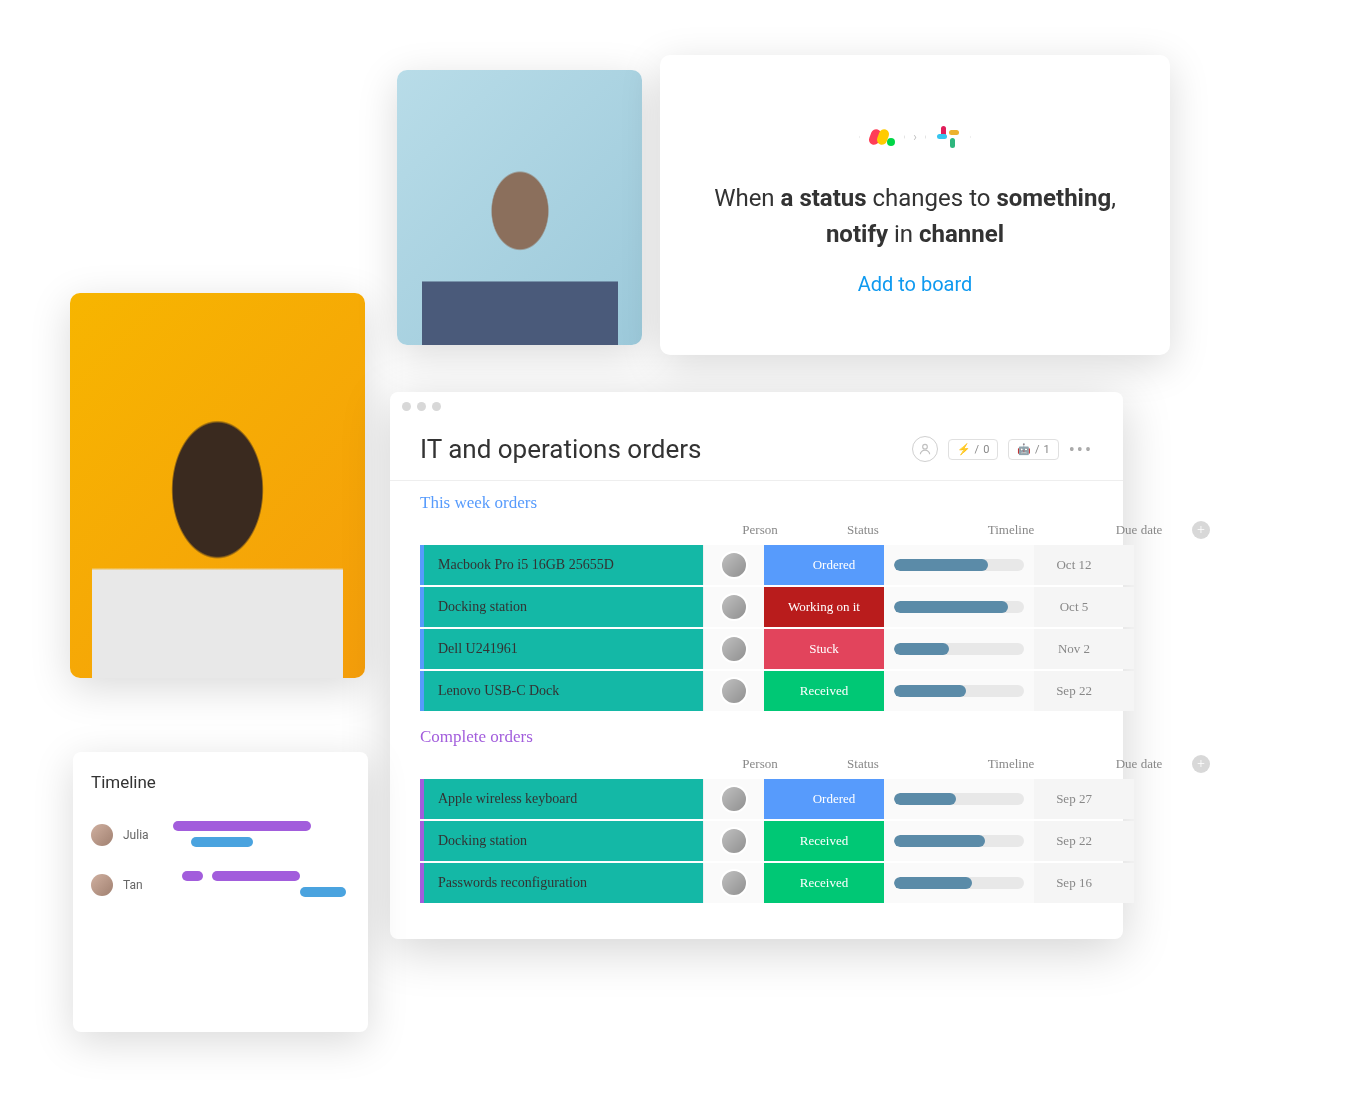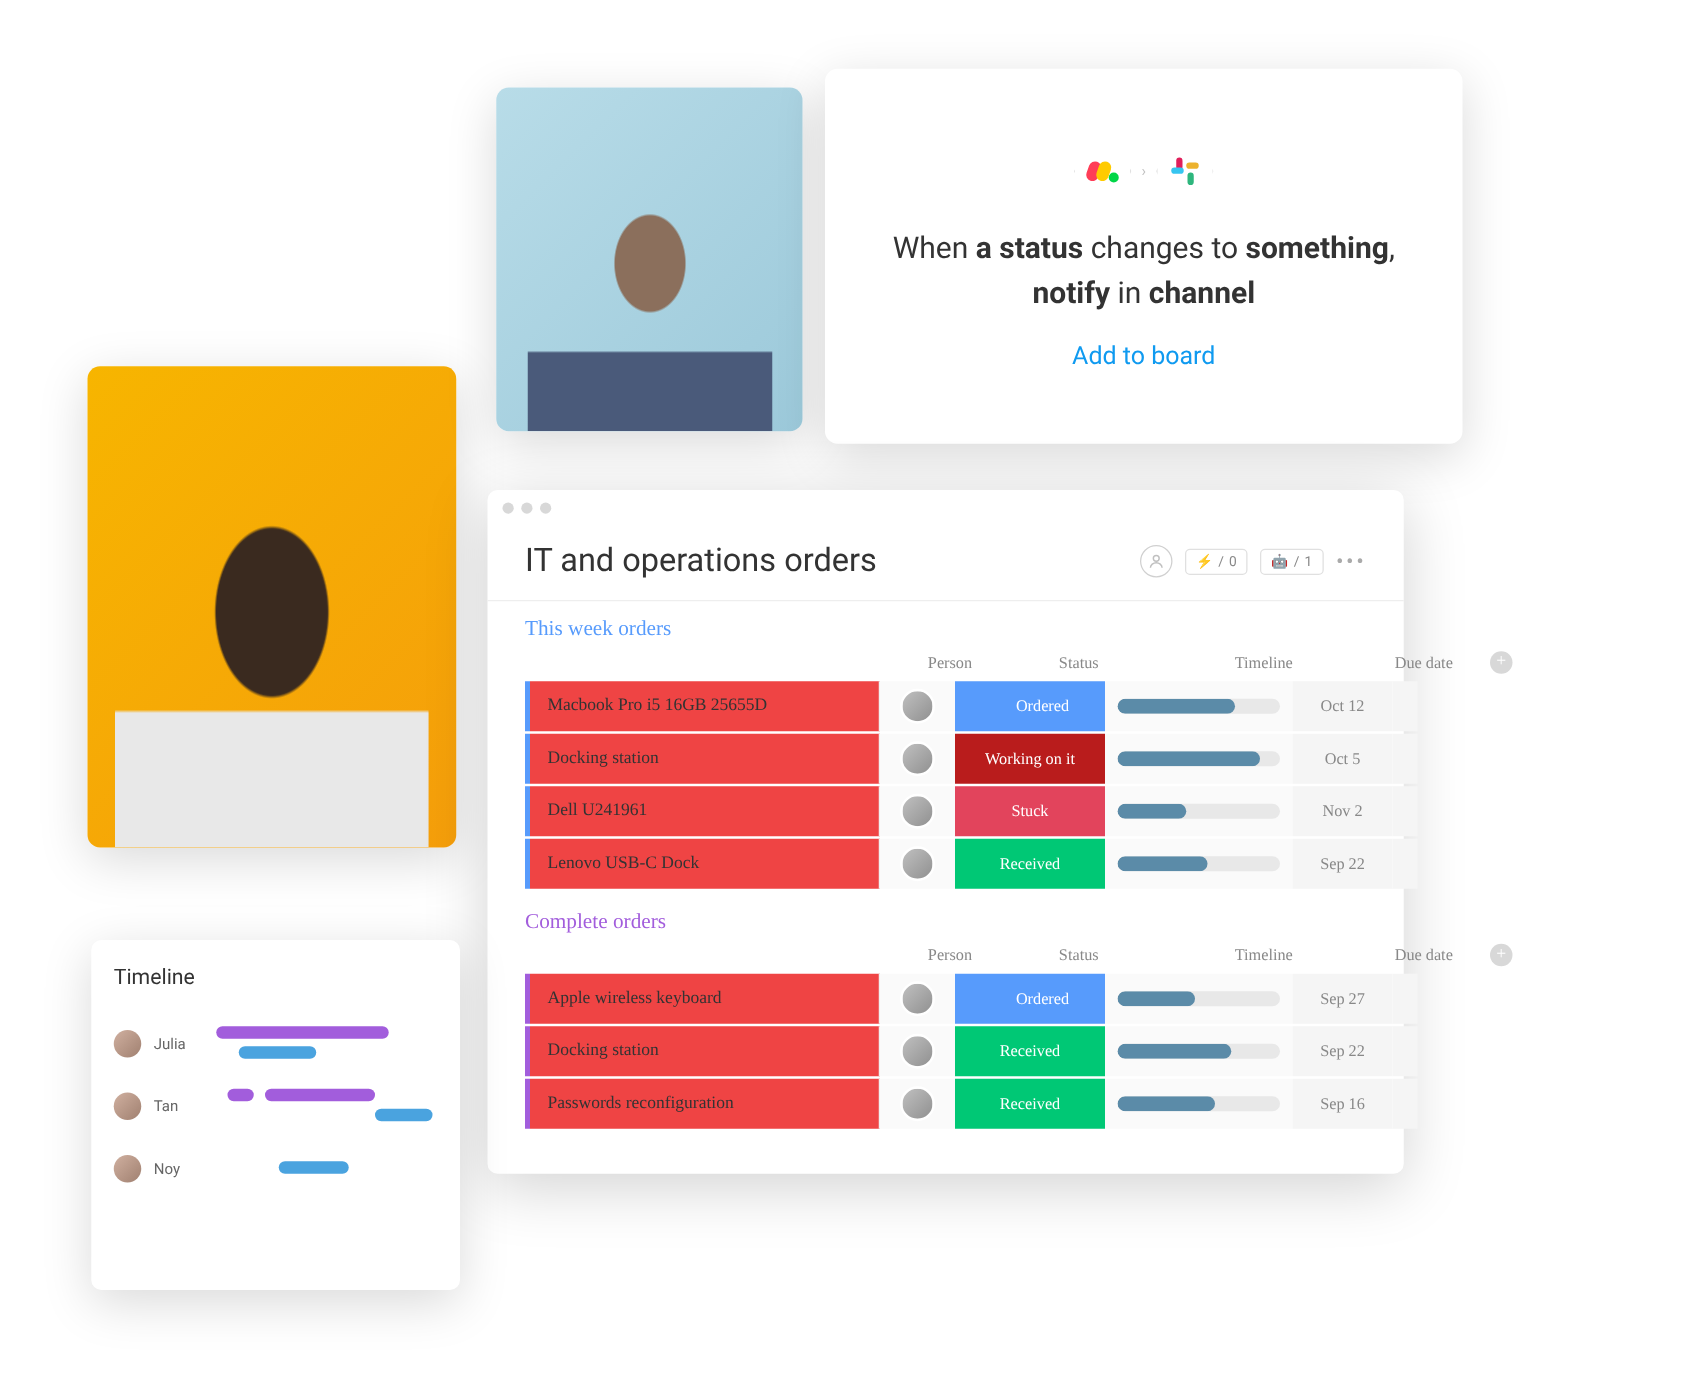--- a/index.html
+++ b/index.html
@@ -49,21 +49,21 @@
 
 .row-head { display:grid; grid-template-columns: 4px 280px 60px 120px 150px 80px 20px; gap:13px; align-items:center; font-size:13px; color:#888; padding-bottom:6px; }
 .row-head .col { text-align:center; }
 .row-head .col-item { text-align:left; }
 .add-col { width:18px; height:18px; border-radius:50%; background:#d8d8d8; color:#fff; display:flex; align-items:center; justify-content:center; font-size:14px; cursor:pointer; }
 
 .row { display:grid; grid-template-columns: 4px 280px 60px 120px 150px 80px 20px; align-items:center; height:40px; font-size:14px; color:#333; gap:0; margin-bottom:2px; }
 .row-accent { width:4px; height:100%; }
 .row-accent.blue { background:#579bfc; }
 .row-accent.purple { background:#a25ddc; }
-.row-item { background:#ef4444; height:100%; display:flex; align-items:center; padding:0 14px; border-right:1px solid #f0f0f0; }
+.row-item { background:#14b8a6; height:100%; display:flex; align-items:center; padding:0 14px; border-right:1px solid #f0f0f0; }
 .row-person { background:#fafafa; height:100%; display:flex; align-items:center; justify-content:center; }
 .avatar { width:28px; height:28px; border-radius:50%; background:linear-gradient(135deg,#c0c0c0,#909090); border:2px solid #fff; }
 .row-status { height:100%; display:flex; align-items:center; justify-content:center; color:#fff; font-size:13px; cursor:pointer; }
 .status-ordered { background:#579bfc;padding-left:20px; }
 .status-working { background:#b91c1c; }
 .status-stuck { background:#e2445c; }
 .status-received { background:#00c875; }
 .row-timeline { background:#fafafa; height:100%; display:flex; align-items:center; justify-content:center; padding:0 10px; }
 .tl-track { width:100%; height:12px; background:#e8e8e8; border-radius:6px; position:relative; overflow:hidden; }
 .tl-fill { position:absolute; height:100%; background:#5b8ba8; border-radius:6px; }
@@ -281,21 +281,14 @@
       </div>
       <div class="tl-row">
     <div class="tl-avatar"></div>
     <div class="tl-name">Tan</div>
     <div class="tl-bars">
           <div class="tl-bar bar-purple" style="left:5%;top:6px;width:12%"></div>
           <div class="tl-bar bar-purple" style="left:22%;top:6px;width:50%"></div>
           <div class="tl-bar bar-blue" style="left:72%;top:22px;width:26%"></div>
         </div>
       </div>
-      <div class="tl-row">
-    <div class="tl-avatar"></div>
-    <div class="tl-name">Noy</div>
-    <div class="tl-bars">
-          <div class="tl-bar bar-blue" style="left:28%;top:14px;width:32%"></div>
-        </div>
-      </div>
     </div>
 </div>
 
 </body></html>

